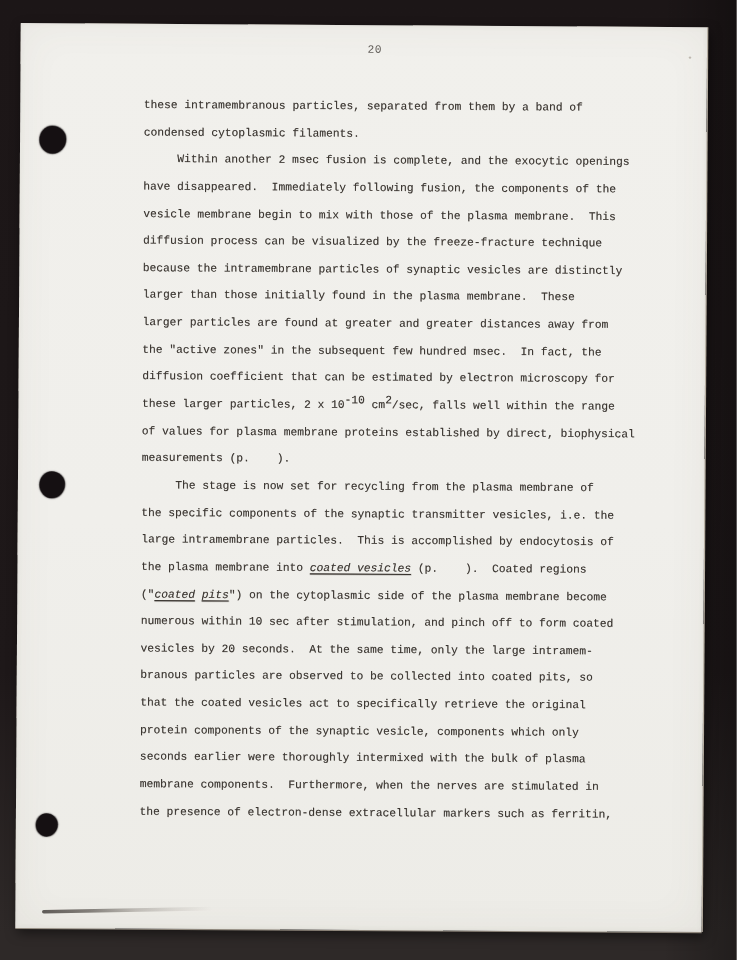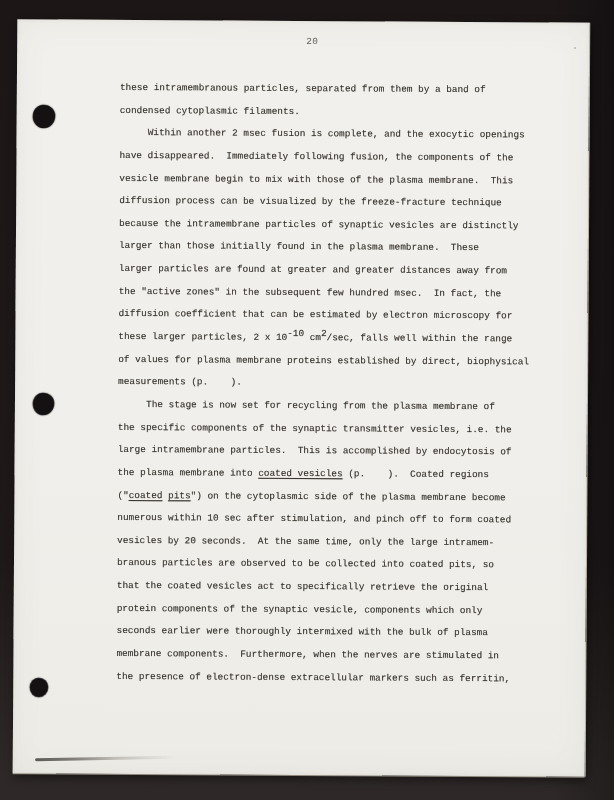--- a/index.html
+++ b/index.html
@@ -28,21 +28,21 @@
     position: absolute; left: 289px; top: 15px;
     font-size: 9.4px; color: var(--ink); opacity: 0.78;
     letter-spacing: 0.5px;
   }
   .text-block {
     position: absolute; left: 103px; top: 57px; width: 440px;
     font-size: 9.4px; line-height: 22.65px; color: var(--ink);
     white-space: pre; text-shadow: 0.2px 0.2px 0.4px rgba(58,53,48,0.45);
   }
   .line { height: 22.65px; }
-  .u { text-decoration: underline; text-underline-offset: 2px; text-decoration-thickness: 0.9px; }
+  .u { text-decoration: underline; text-underline-offset: 2px; text-decoration-thickness: 0.9px; font-style: italic; }
   .sup { position: relative; top: -4.5px; }
   .hole {
     position: absolute; background: var(--hole);
     border-radius: 48% 52% 51% 49% / 50% 47% 53% 50%;
     box-shadow: 0 0 1px 0.6px rgba(20,16,17,0.75);
   }
   .pencil-mark {
     position: absolute; height: 3px; transform: rotate(-1.1deg);
     border-radius: 2px;
     background: linear-gradient(to right,

